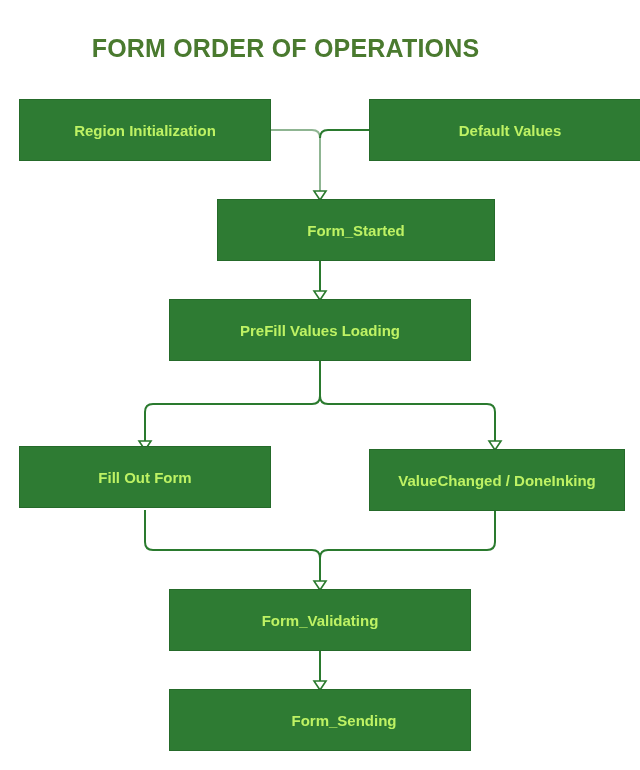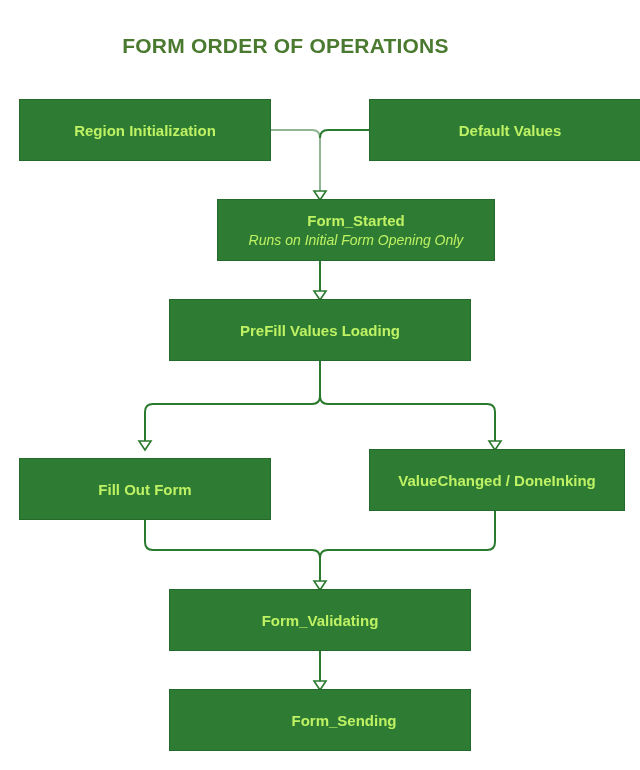--- a/index.html
+++ b/index.html
@@ -1,17 +1,17 @@
 <!DOCTYPE html>
 <html><head>
   <meta charset="utf-8">
   <style>
     html, body { margin: 0; padding: 0; background: #ffffff; }
     body { width: 640px; height: 770px; position: relative; overflow: hidden; font-family: "Liberation Sans", sans-serif; }
-    .title { position: absolute; left: 0; top: 34px; width: 571px; text-align: center; color: #4a7a2f; font-size: 21px; font-weight: bold; letter-spacing: 0.2px; }
+    .title { position: absolute; left: 0; top: 34px; width: 571px; text-align: center; color: #4a7a2f; font-size: 25px; font-weight: bold; letter-spacing: 0.2px; }
     .node { position: absolute; background: #2e7b33; border: 1px solid #256a2a; box-sizing: border-box; color: #bef264; display: flex; flex-direction: column; align-items: center; justify-content: center; text-align: center; }
     .node .label { font-size: 15px; font-weight: bold; }
     .node .sub { font-size: 14px; font-style: italic; margin-top: 3px; }
     svg.edges { position: absolute; left: 0; top: 0; }
   </style>
 </head>
 <body>
 
 <div class="title">FORM ORDER OF OPERATIONS</div>
 
@@ -39,28 +39,27 @@
 <div class="node" style="left:19px;top:99px;width:252px;height:62px;">
   <span class="label">Region Initialization</span>
 </div>
 
 <div class="node" style="left:369px;top:99px;width:282px;height:62px;">
   <span class="label">Default Values</span>
 </div>
 
 <div class="node" style="left:169px;top:199px;width:278px;height:62px;margin-left:48px;">
   <span class="label">Form_Started</span>
-  <span class="sub">Runs on Initial Form Opening Only</span>
 </div>
 
 <div class="node" style="left:169px;top:299px;width:302px;height:62px;">
   <span class="label">PreFill Values Loading</span>
 </div>
 
-<div class="node" style="left:19px;top:458px;width:252px;height:62px;text-align:center;">
+<div class="node" style="left:19px;top:446px;width:252px;height:62px;text-align:center;">
   <span class="label">Fill Out Form</span>
 </div>
 
 <div class="node" style="left:369px;top:449px;width:256px;height:62px;">
   <span class="label">ValueChanged / DoneInking</span>
 </div>
 
 <div class="node" style="left:169px;top:589px;width:302px;height:62px;">
   <span class="label">Form_Validating</span>
 </div>

